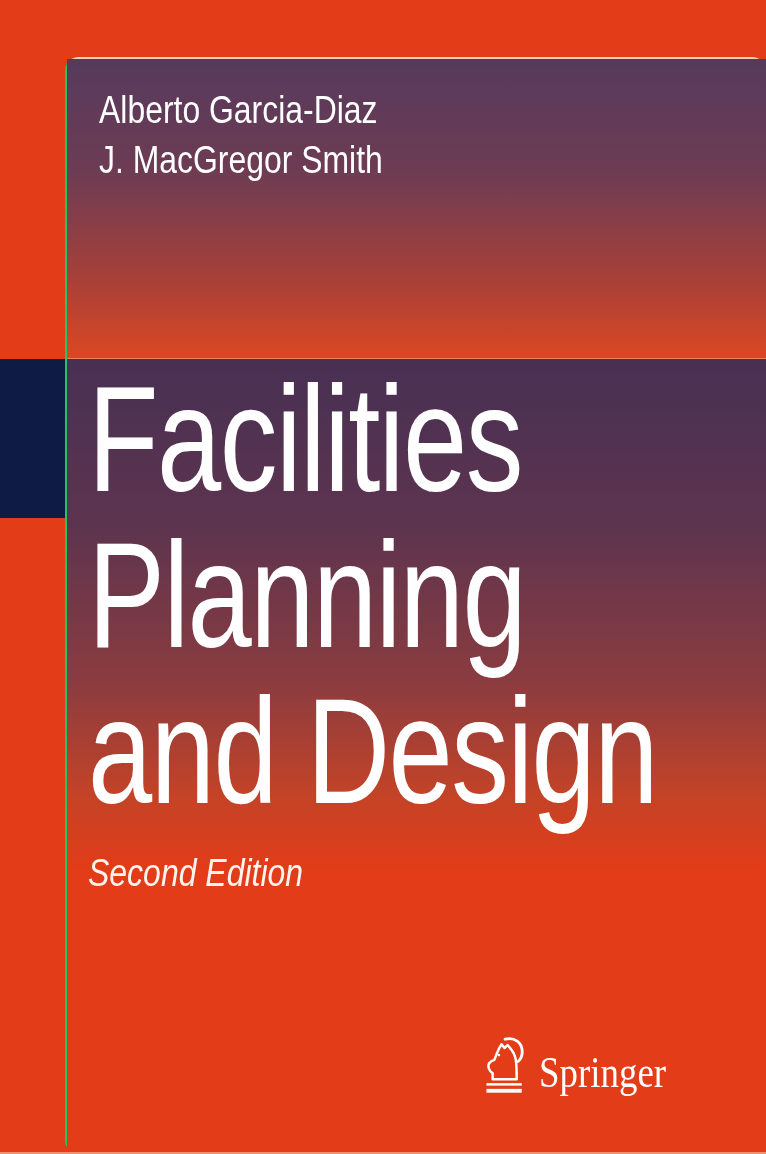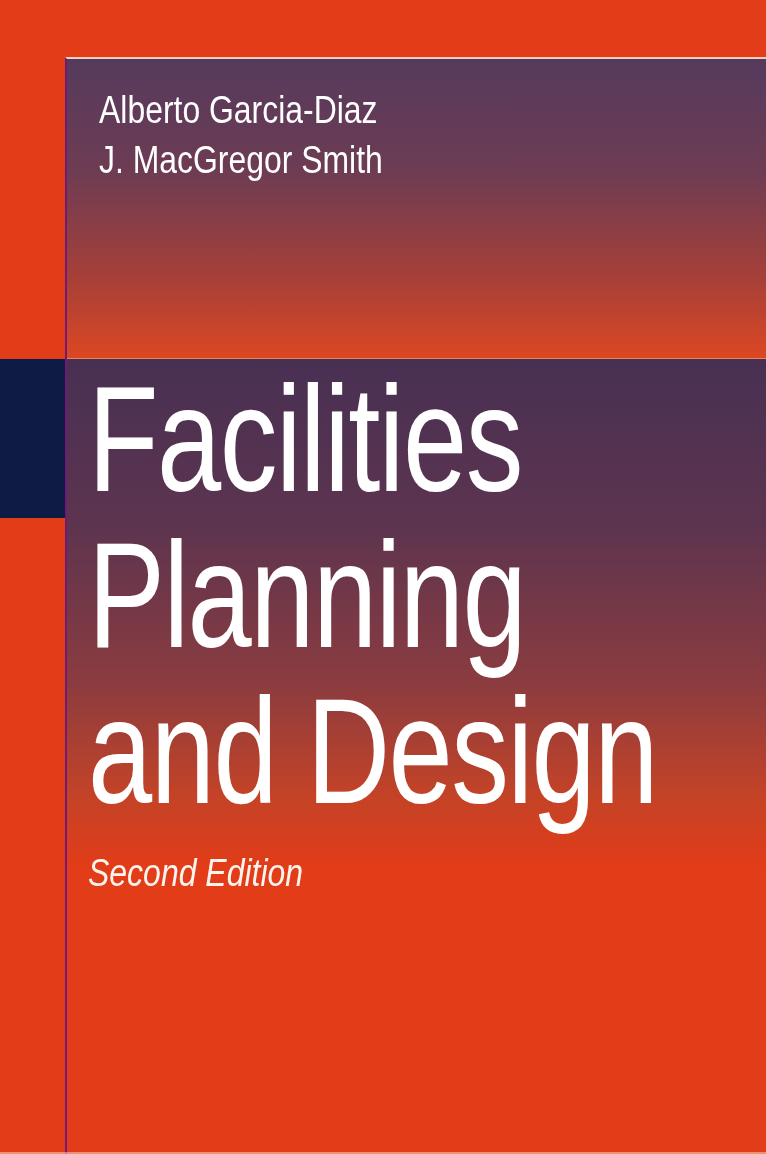--- a/index.html
+++ b/index.html
@@ -13,21 +13,22 @@
     background: #e23c18;
     overflow: hidden;
     font-family: "Liberation Sans", sans-serif;
   }
 
   
   .panel {
     position: absolute;
     left: 65px; top: 57px; right: 0; bottom: 0;
     border-top: 2px solid #f3d0ba;
-    border-left: 2px solid #701a75;
+    border-left: 2px solid #22c55e;
+    border-radius: 14px;
   }
 
   
   .panel-top {
     position: absolute;
     left: 0; right: 0; top: 0;
     height: 299px;
     background: linear-gradient(180deg,
       #553a5d 0%, #6e3c53 38%, #a84038 74%, #dc4722 100%);
     padding: 26px 0 0 32px;
@@ -133,16 +134,38 @@
         <div>Planning</div>
         <div>and Design</div>
       </div>
       <div class="edition">Second Edition</div>
     </div>
 
   </div>
 
   <div class="navy-square"></div>
 
+  <div class="springer">
+    <svg class="springer-horse" width="42" height="58" viewBox="0 0 44 60" fill="none" stroke="#ffffff" stroke-width="2.6" stroke-linecap="round" stroke-linejoin="round">
+
+      <path d="M 21 3 C 31 0.5 39 6.5 39 16 C 39 20.5 37.2 24 34.6 26.4" stroke-width="3"></path>
+
+      <path d="M 8 45 L 8 38.5
+               C 4.4 36.6 2.4 31.4 4.4 28.2
+               C 5.5 26.4 7.6 25.4 9.8 24.6
+               L 12.6 17.4
+               C 13.8 14.2 15.4 11.4 17.4 8.2
+               L 20.4 12.2
+               L 23.6 9.2
+               C 27.8 13.4 31.2 18.4 32.2 24.2
+               C 33.2 30 33.2 37.6 33.2 45 Z"></path>
+
+      <circle cx="14.6" cy="19.6" r="1.4" fill="#ffffff" stroke="none"></circle>
+
+      <rect x="1.5" y="49" width="37" height="2.6" fill="#ffffff" stroke="none"></rect>
+      <rect x="1.5" y="55" width="37" height="4" fill="#ffffff" stroke="none"></rect>
+    </svg>
+    <div class="springer-word">Springer</div>
+  </div>
 
   <div class="bottom-edge"></div>
 
 </div>
 
 </body></html>

